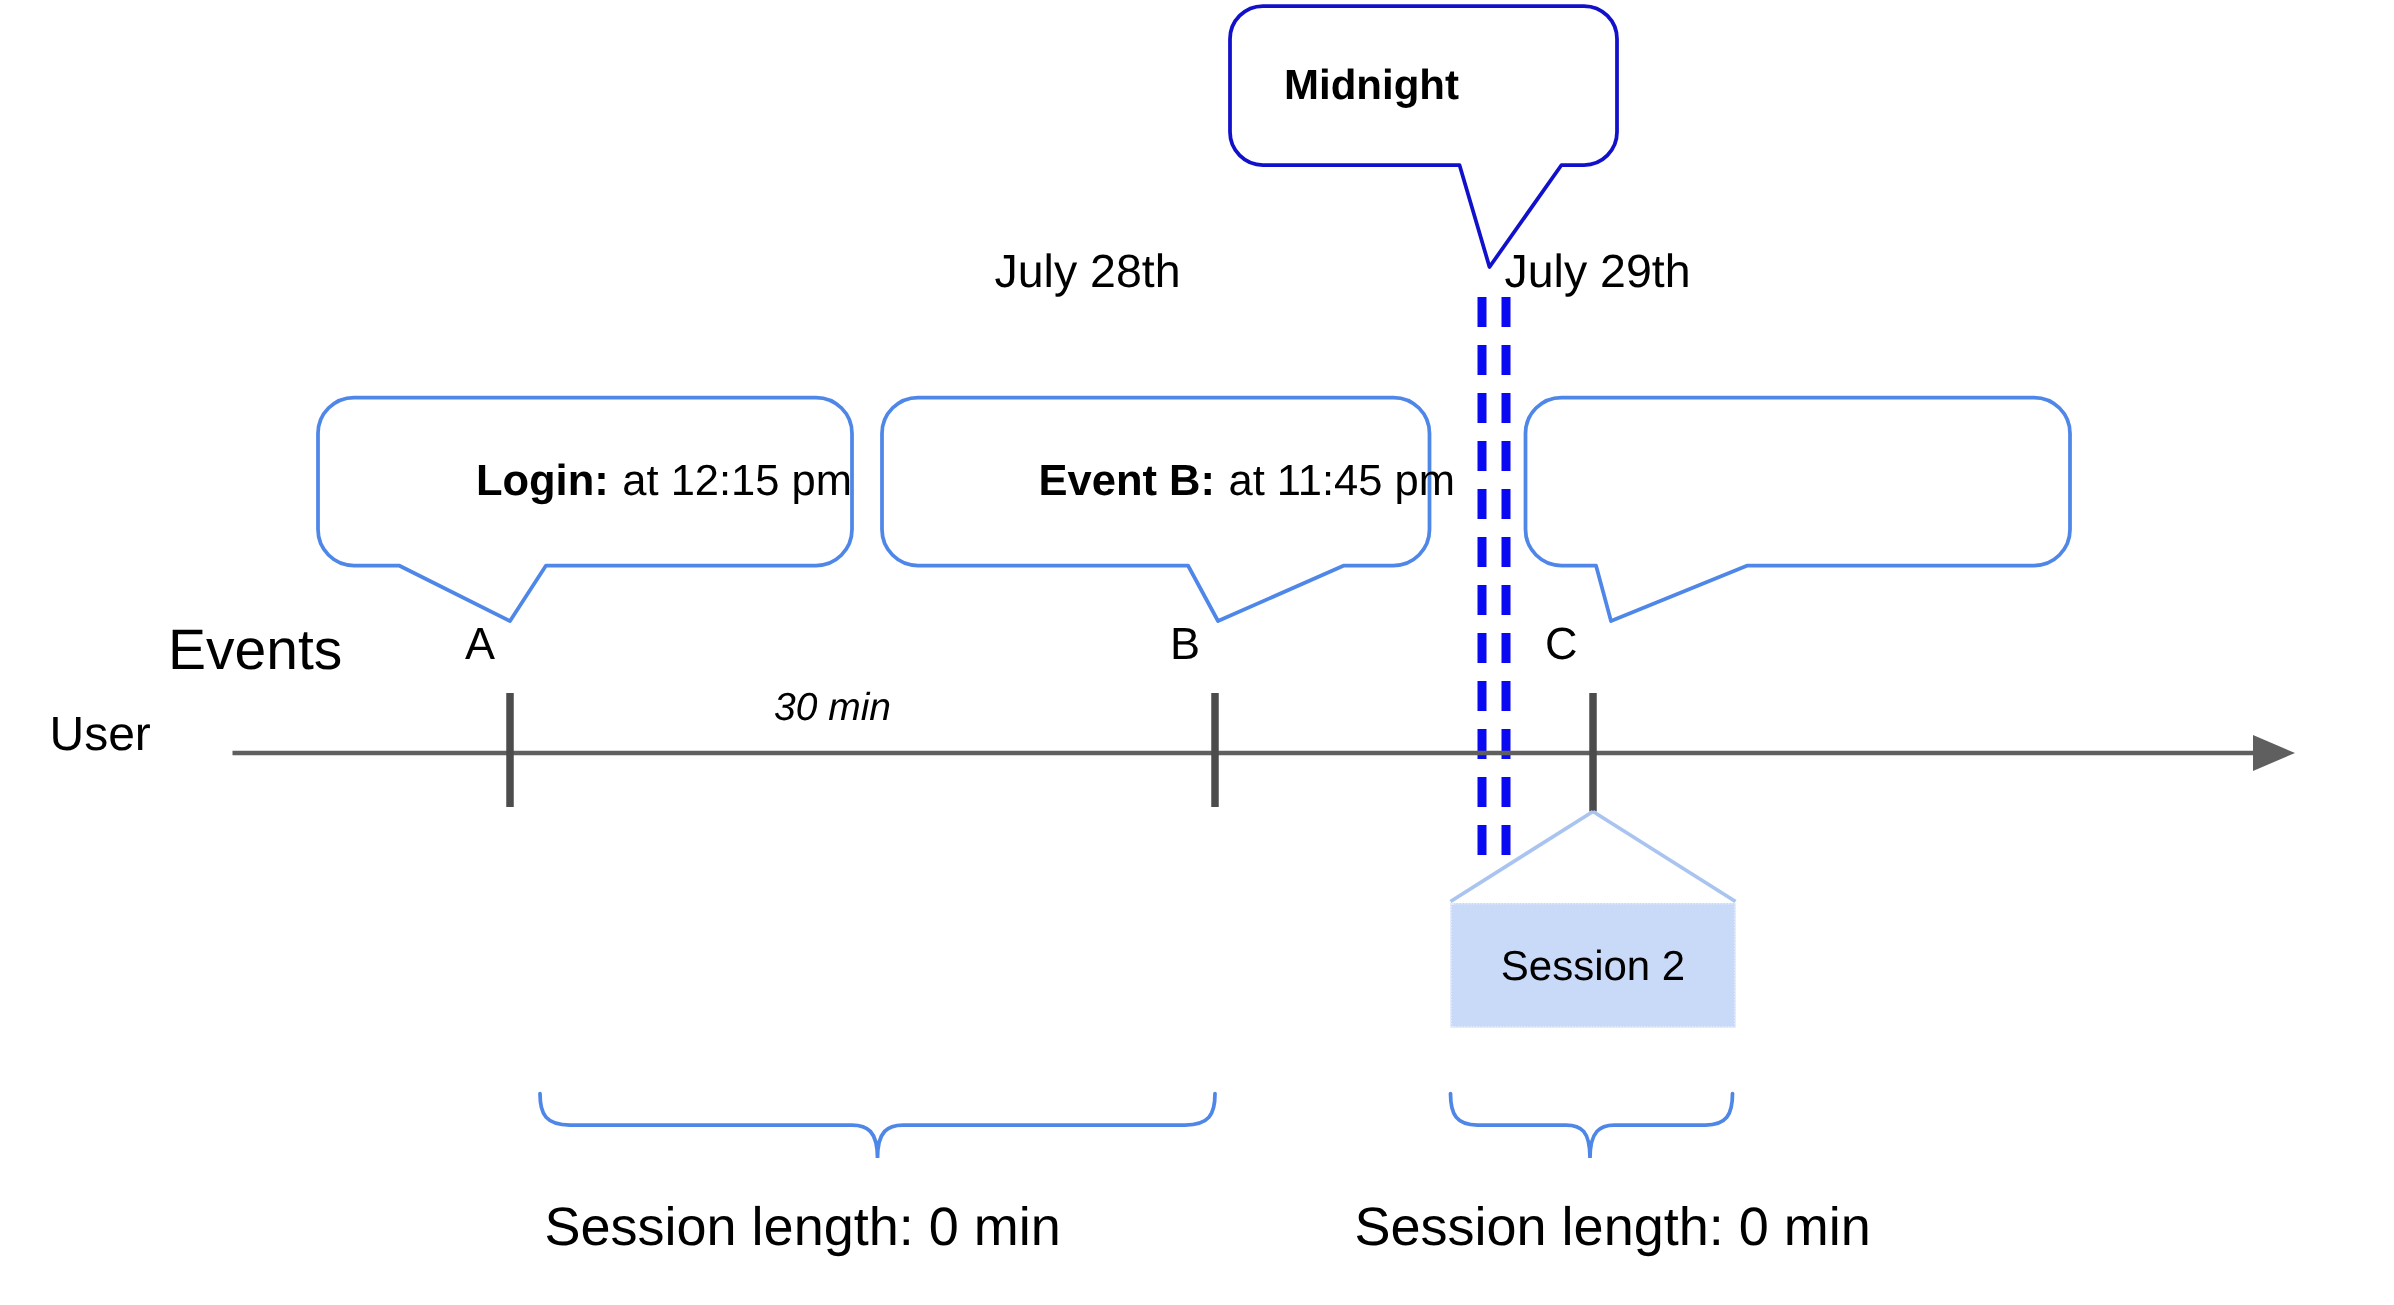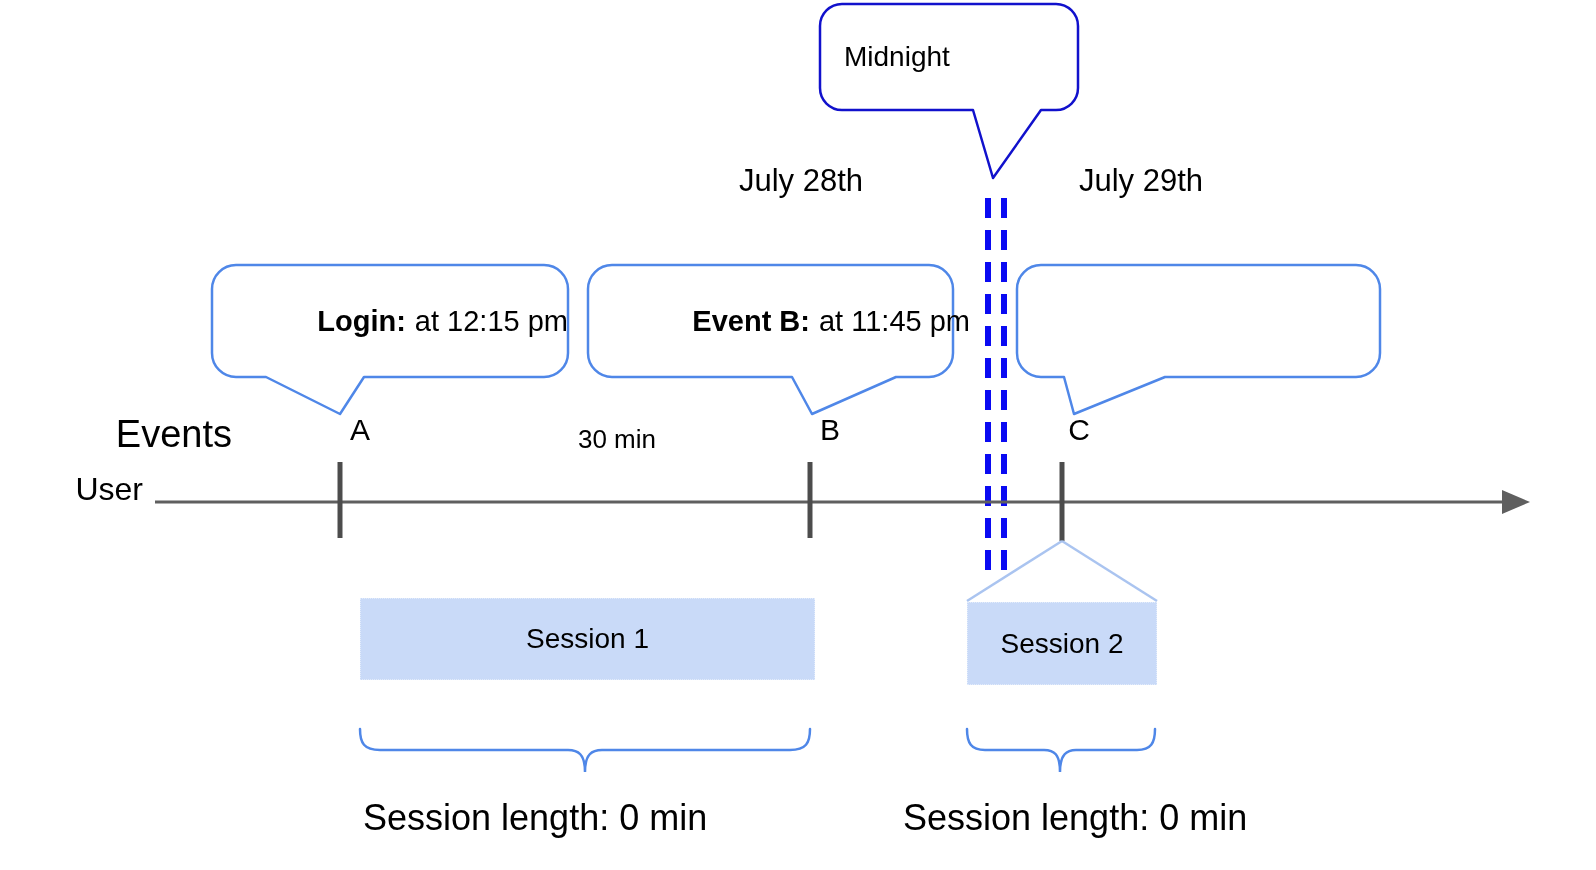--- a/index.html
+++ b/index.html
@@ -1,32 +1,32 @@
 <!DOCTYPE html>
 <html><head>
 <meta charset="utf-8">
 <style>
   html,body{margin:0;padding:0;background:#ffffff;}
   body{width:1596px;height:870px;position:relative;overflow:hidden;
        font-family:"Liberation Sans", sans-serif;color:#000;}
   #stage{position:absolute;left:0;top:0;width:1596px;height:870px;}
   svg.layer{position:absolute;left:0;top:0;}
   .t{position:absolute;white-space:nowrap;color:#000;}
-  .center{text-align:right;}
+  .center{text-align:left;}
   .flexc{display:flex;align-items:center;justify-content:flex-end;}
   .callout-text{position:absolute;font-size:29px;}
   .callout-text .title{font-weight:700;}
   .callout-text .detail{margin-left:9px;font-weight:400;}
   .date-label{font-size:31px;}
   .marker-letter{font-size:30px;}
   .axis-label{font-size:38px;}
   .user-label{font-size:32px;}
   .interval-label{font-size:26px;}
   .midnight-label{position:absolute;left:820px;top:4px;width:216px;height:106px;
-       display:flex;align-items:center;font-weight:400;font-size:28px;padding-left:24px;
+       display:flex;align-items:center;font-weight:700;font-size:28px;padding-left:36px;
        box-sizing:border-box;}
   .session-box{position:absolute;background:#c9daf8;border:1px dotted #e3ecfb;
        box-sizing:border-box;display:flex;align-items:center;justify-content:center;
        font-size:28px;}
   .length-label{font-size:36px;}
 </style>
 </head>
 <body>
 
 <div id="stage">
@@ -72,25 +72,22 @@
     <span class="detail">at 11:45 pm</span>
   </div>
 
   <div class="t axis-label center" style="left:112px;top:413px;width:120px;">Events</div>
   <div class="t user-label center" style="left:33px;top:471px;width:110px;">User</div>
 
   <div class="t marker-letter center" style="left:310px;top:413px;width:60px;">A</div>
   <div class="t marker-letter center" style="left:780px;top:413px;width:60px;">B</div>
   <div class="t marker-letter center" style="left:1030px;top:413px;width:60px;">C</div>
 
-  <div class="t interval-label center" style="left:516px;top:424px;width:140px;">30 min</div>
+  <div class="t interval-label center" style="left:516px;top:456px;width:140px;font-style:italic;">30 min</div>
 
-  <div class="session-box" style="left:360px;top:598px;width:455px;height:82px;">
-    <span>Session 1</span>
-  </div>
   <div class="session-box" style="left:967px;top:602px;width:190px;height:83px;">
     <span>Session 2</span>
   </div>
 
   <div class="t length-label" style="left:363px;top:797px;">Session length: 0 min</div>
   <div class="t length-label center" style="left:903px;top:797px;width:310px;">Session length: 0 min</div>
 
 </div>
 
 </body></html>

